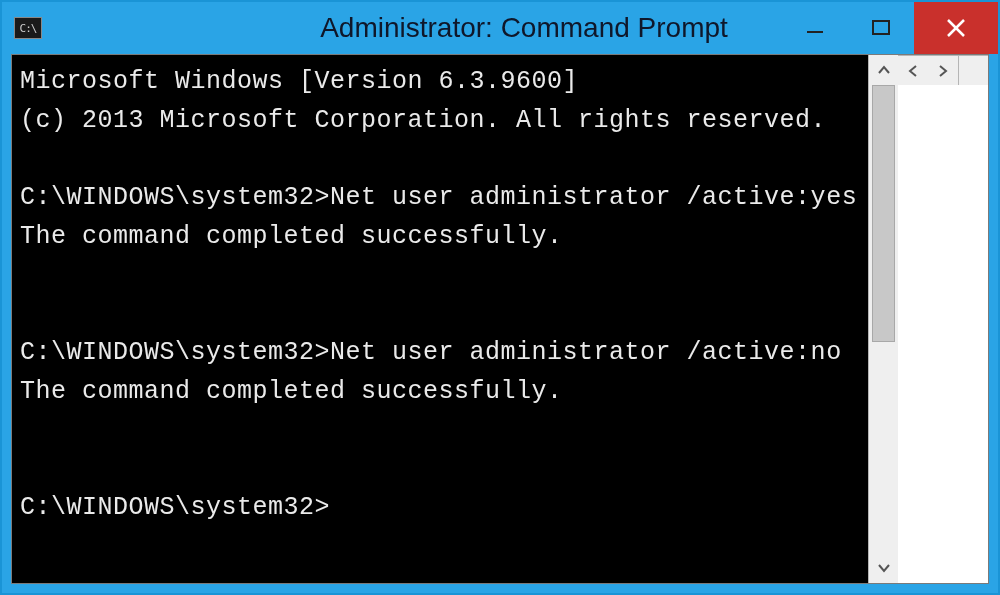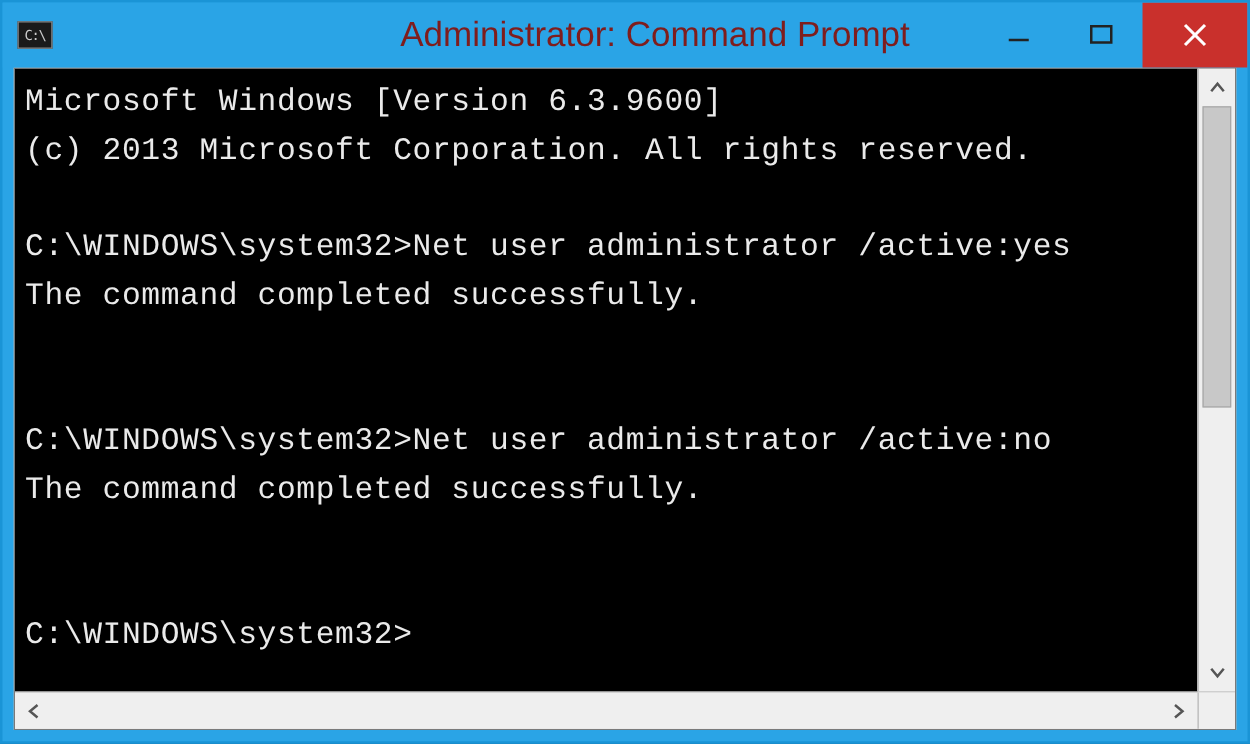--- a/index.html
+++ b/index.html
@@ -34,21 +34,21 @@
       font-family: monospace;
       letter-spacing: -1px;
     }
     .titlebar-title {
       position: absolute;
       left: 0;
       right: 0;
       text-align: center;
       font-size: 28px;
       font-weight: 400;
-      color: #7f1d1d;
+      color: #0f172a;
       pointer-events: none;
       margin-left: 48px;
     }
     .titlebar-buttons {
       margin-left: auto;
       display: flex;
       align-items: stretch;
       height: 100%;
     }
     .tb-btn {
@@ -62,21 +62,21 @@
     .tb-btn.close {
       background: #c9302c;
       width: 84px;
     }
     .tb-btn.close svg { stroke: #fff; }
     .client-area {
       flex: 1;
       margin: 0 9px 9px 9px;
       background: #fff;
       display: flex;
-      flex-direction: column;
+      flex-direction: row;
       border: 1px solid #7a7a7a;
     }
     .console-wrap {
       flex: 1;
       display: flex;
       position: relative;
     }
     .console {
       flex: 1;
       background: #000;

